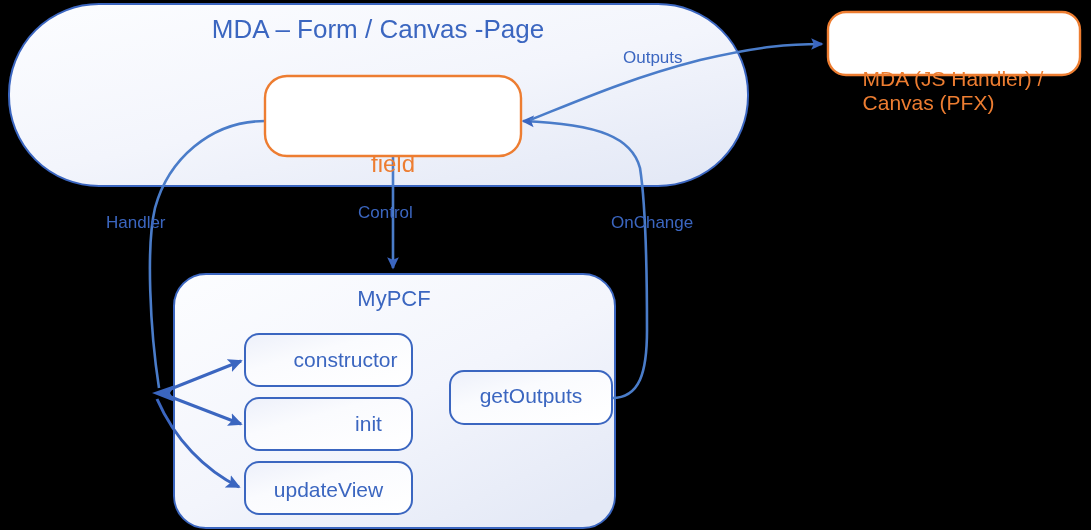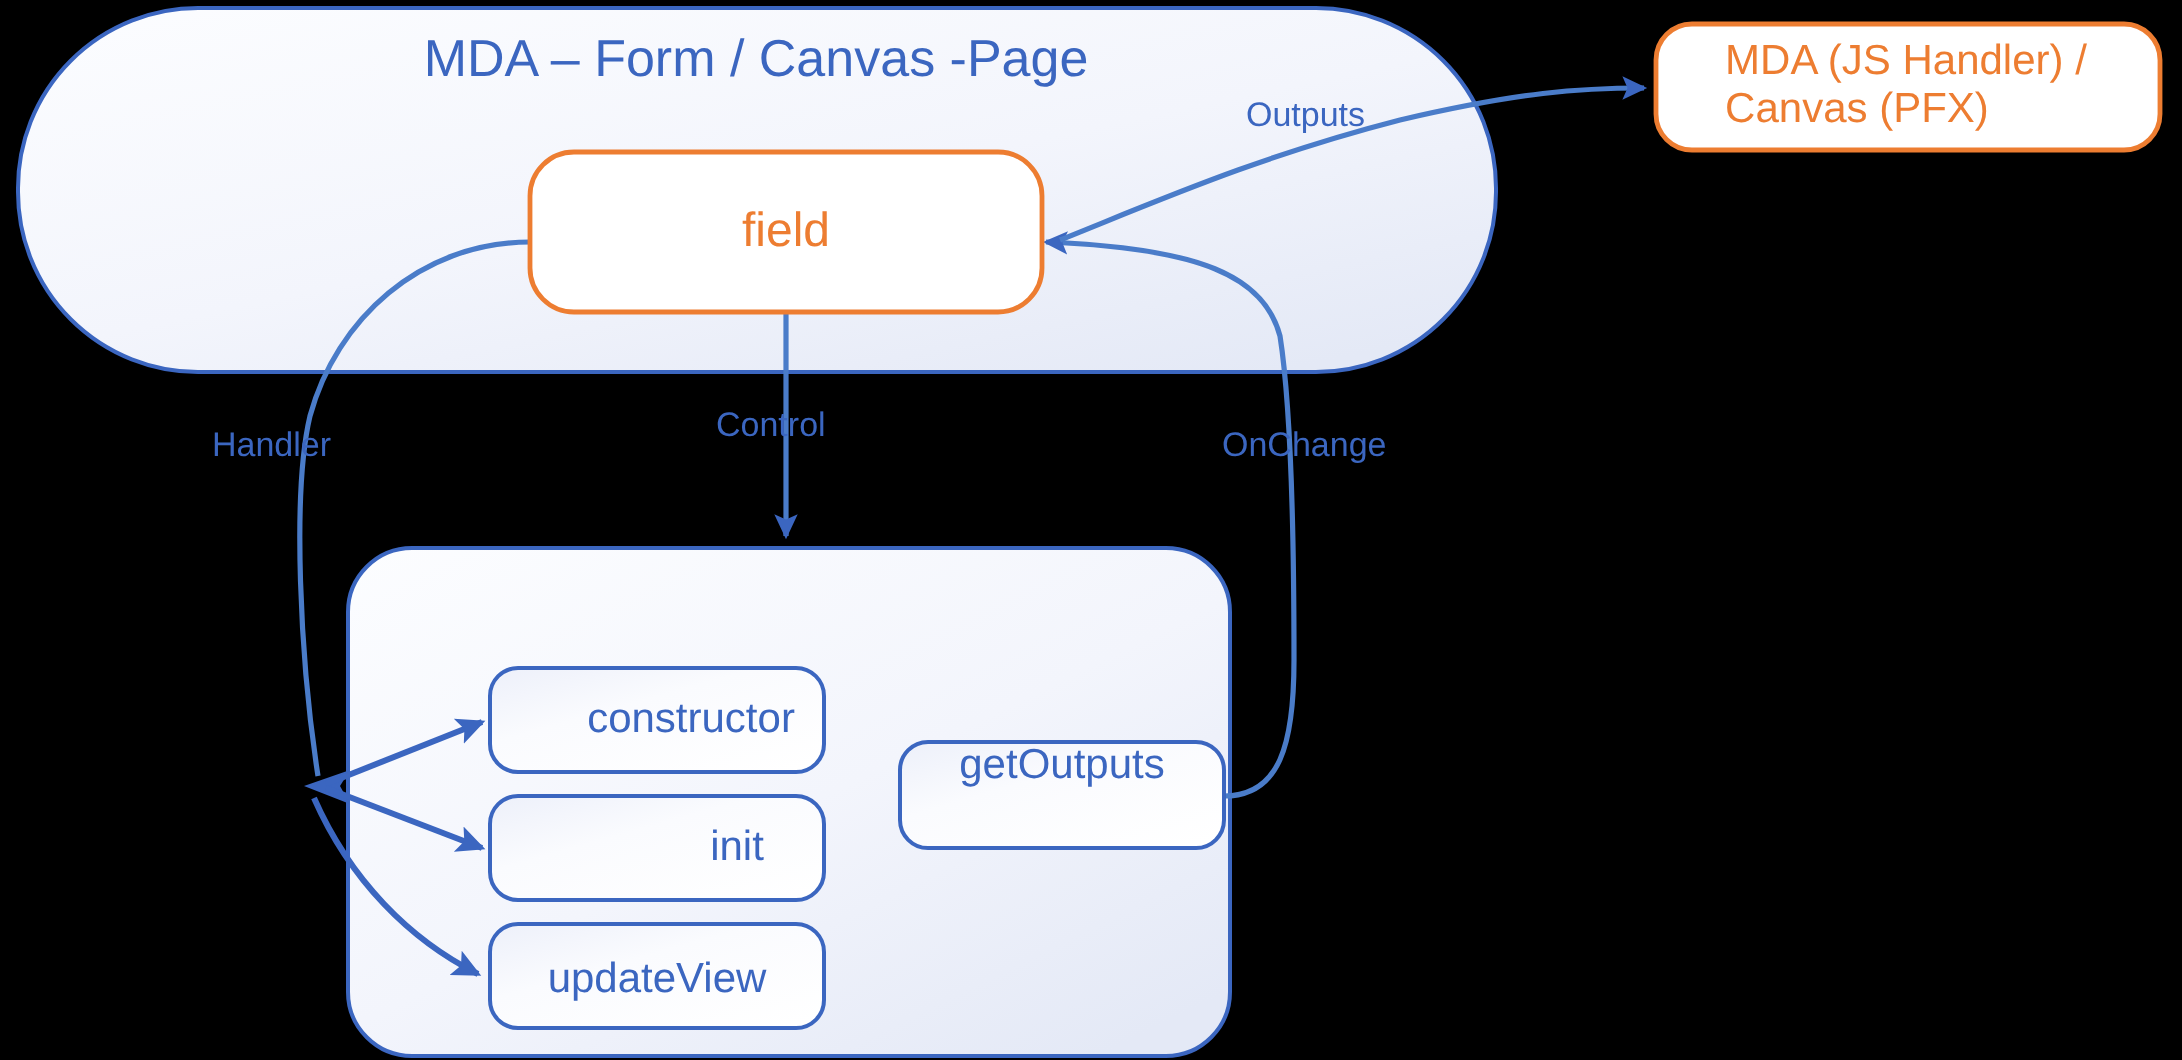--- a/index.html
+++ b/index.html
@@ -27,30 +27,30 @@
     position: absolute;
     display: flex;
     align-items: center;
     justify-content: center;
     text-align: left;
     line-height: 1.15;
     white-space: pre-line;
     pointer-events: none;
   }
   .blue-txt { color: #3B66C0; }
-  .orange-txt { color: #ED7D31; }
+  .orange-txt { color: #ED7D31; margin-top: 48px; }
 
   #mda-title      { left: 8px;   top: 12px;  width: 740px; height: 36px; font-size: 26px; }
   #field-label    { left: 265px; top: 76px;  width: 256px; height: 80px; font-size: 24px; }
   #jshandler-label{ left: 828px; top: 12px;  width: 250px; height: 62px; font-size: 21px; }
   #mypcf-title    { left: 173px; top: 283px; width: 442px; height: 32px; font-size: 22px; }
   #ctor-label     { left: 245px; top: 334px; width: 201px; height: 52px; font-size: 21px; }
   #init-label     { left: 245px; top: 398px; width: 167px; height: 52px; font-size: 21px; padding-left: 40px; }
   #upd-label      { left: 245px; top: 462px; width: 167px; height: 56px; font-size: 21px; }
-  #getout-label   { left: 450px; top: 357px; width: 162px; height: 53px; font-size: 21px; }
+  #getout-label   { left: 450px; top: 370px; width: 162px; height: 53px; font-size: 21px; }
 
   .edge-label {
     position: absolute;
     color: #3B66C0;
     font-size: 17px;
     white-space: nowrap;
     pointer-events: none;
   }
   #lbl-inputs   { left: 106px; top: 213px; }
   #lbl-control  { left: 358px; top: 203px; }
@@ -113,20 +113,21 @@
     <rect x="450" y="371" width="162" height="53" rx="14" ry="14" fill="url(#gradPill)" stroke="#3B66C0" stroke-width="2"></rect>
   </svg>
 
   <div class="node-text blue-txt" id="mda-title">MDA – Form / Canvas -Page</div>
 
   <div class="node-text orange-txt" id="field-label">field</div>
 
   <div class="node-text orange-txt" id="jshandler-label">MDA (JS Handler) /
 Canvas (PFX)</div>
 
+  <div class="node-text blue-txt" id="mypcf-title">MyPCF</div>
 
   <div class="node-text blue-txt" id="ctor-label">constructor</div>
 
   <div class="node-text blue-txt" id="init-label">init</div>
 
   <div class="node-text blue-txt" id="upd-label">updateView</div>
 
   <div class="node-text blue-txt" id="getout-label">getOutputs</div>
 
   <div class="edge-label" id="lbl-inputs">Handler</div>

